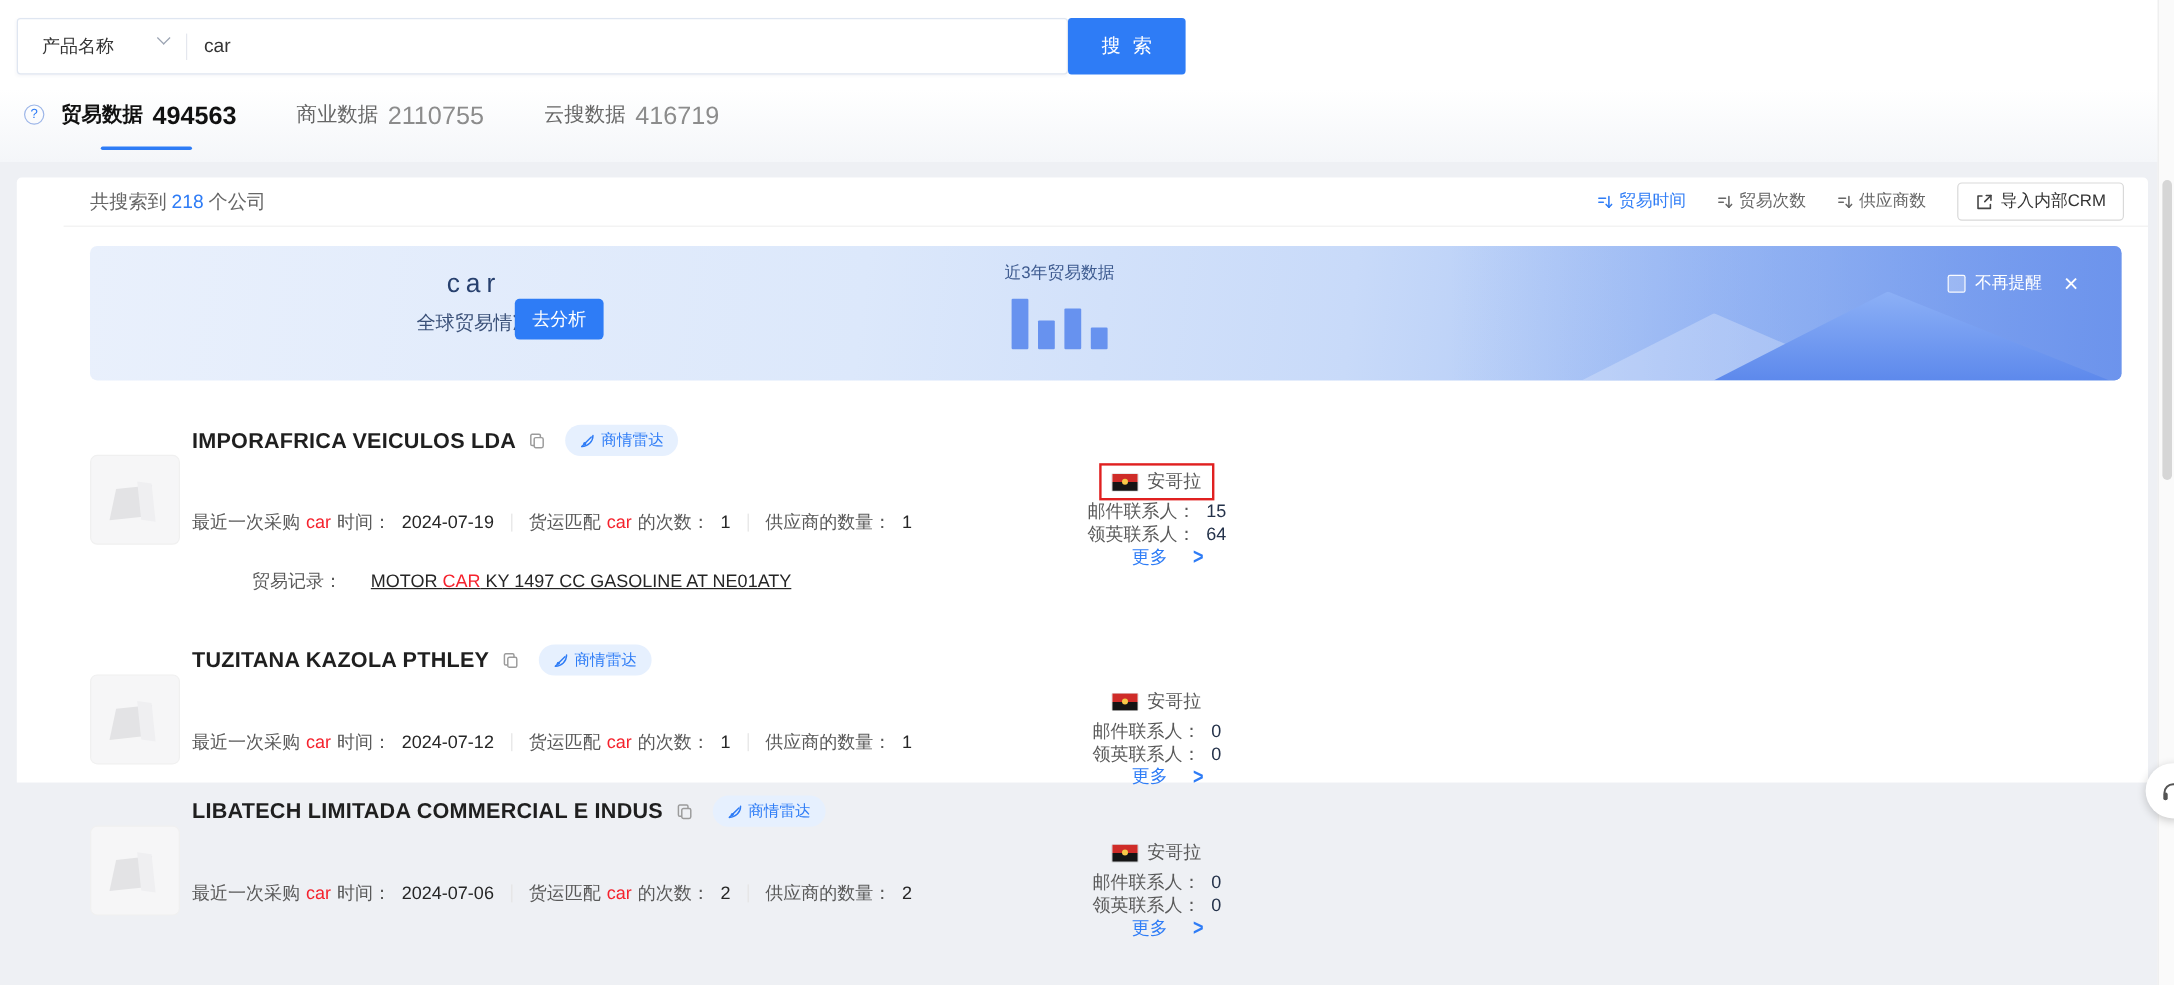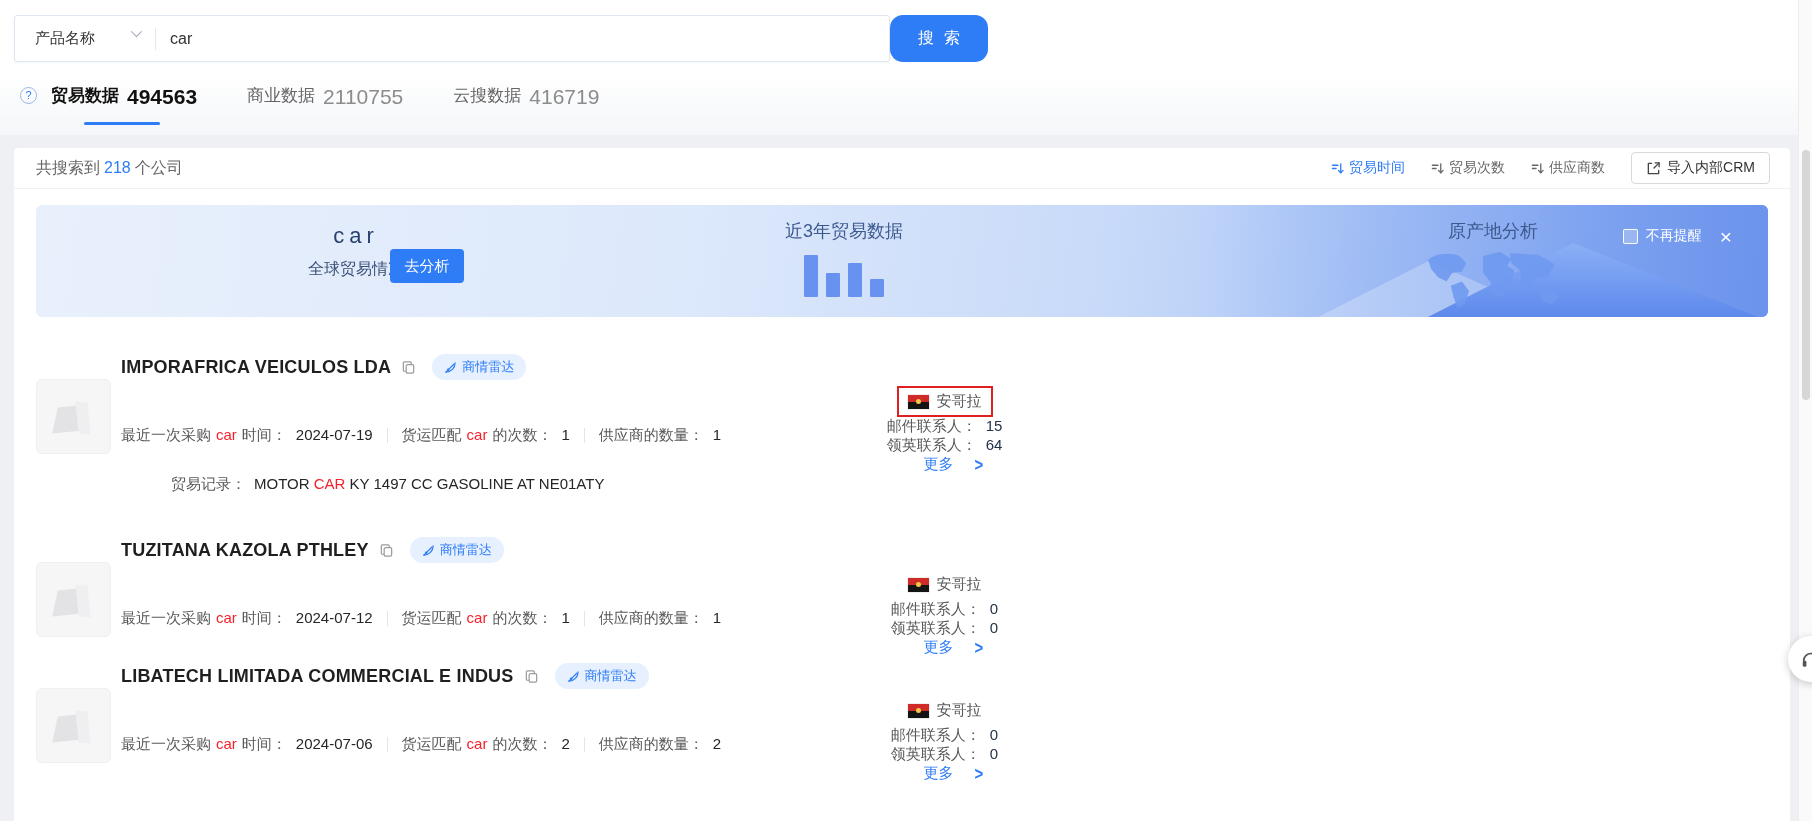--- a/index.html
+++ b/index.html
@@ -15,36 +15,36 @@
                 display:flex; align-items:center; box-shadow:0 1px 3px rgba(30,60,120,.05); }
   .search-cat { display:flex; align-items:flex-start; gap:36px; padding:0 16px 0 20px;
                 font-size:15px; color:#333; cursor:pointer; }
   .caret-down { width:8px; height:8px; border-right:1.5px solid #9aa3b2; border-bottom:1.5px solid #9aa3b2;
                 transform:rotate(45deg) translateY(-2px); }
   .search-divider { width:1px; height:22px; background:#e4e7ee; }
   .search-input { flex:1; border:none; outline:none; font-size:16px; color:#333;
                   padding:0 14px; font-family:inherit; background:transparent; }
   .search-btn { position:absolute; left:890px; top:15px; width:98px; height:47px;
                 background:#2e7cf6; color:#fff; font-size:16px; letter-spacing:10px; padding-left:10px;
-                border:none; border-radius:13px; cursor:pointer; font-family:inherit; }
+                border:none; border-radius:3px; cursor:pointer; font-family:inherit; }
 
   .tabs { position:absolute; left:20px; top:84px; display:flex; align-items:flex-end; gap:50px; }
   .tab { display:flex; align-items:flex-end; gap:8px; cursor:pointer; }
   .help-icon { width:17px; height:17px; border:1px solid #9db6e8; color:#2e7cf6; border-radius:50%;
                font-size:11px; line-height:15px; text-align:center; margin-right:6px; align-self:center; }
   .tab .t-label { font-size:17px; color:#666; }
   .tab .t-count { font-size:21px; color:#8c8c8c; line-height:20px; }
   .tab.active .t-label { color:#111; font-weight:bold; }
   .tab.active .t-count { color:#111; font-weight:bold; }
   .tab-underline { position:absolute; left:84px; top:122px; width:76px; height:3px;
                    background:#2e7cf6; border-radius:2px; }
 
   
-  .card { position:absolute; left:14px; top:148px; width:1776px; height:673px;
-          background:#fff; border-radius:4px 4px 0 0; }
+  .card { position:absolute; left:14px; top:148px; width:1776px; height:504px;
+          background:#fff; border-radius:4px 4px 0 0;padding-left:39px; }
   .card-header { height:41px; display:flex; align-items:center; justify-content:space-between;
                  padding:0 20px 0 22px; border-bottom:1px solid #f0f0f0; }
   .found { font-size:16px; color:#666; }
   .found .num { color:#2e7cf6; margin:0 4px; }
   .sort-area { display:flex; align-items:center; gap:26px; }
   .sort-item { display:flex; align-items:center; gap:5px; font-size:14px; color:#666; cursor:pointer; }
   .sort-item.active { color:#2e7cf6; }
   .crm-btn { display:flex; align-items:center; gap:6px; font-size:14px; color:#333;
              border:1px solid #d9d9d9; border-radius:4px; background:#fff;
              height:32px; padding:0 14px; cursor:pointer; font-family:inherit; }
@@ -58,21 +58,21 @@
             background:rgba(255,255,255,.25); clip-path:polygon(46% 0,100% 100%,0 100%); }
   .mountain-front { position:absolute; right:10px; bottom:0; width:330px; height:74px;
             background:linear-gradient(180deg,#8cb0f6,#5d89ec); clip-path:polygon(44% 0,100% 100%,0 100%); }
   .bn-left { position:absolute; left:190px; top:18px; width:260px; text-align:center; }
   .bn-keyword { font-size:22px; letter-spacing:5px; color:#27406e; font-weight:500; }
   .bn-sub { font-size:16px; color:#3a5078; margin-top:10px; }
   .bn-analyze { position:absolute; left:354px; top:44px; width:74px; height:34px;
                 background:#2e7cf6; color:#fff; font-size:15px; border:none; border-radius:4px;
                 cursor:pointer; font-family:inherit; }
   .bn-group { position:absolute; top:14px; text-align:center; }
-  .bn-group .g-label { font-size:18px; color:#3d5a8f; }
+  .bn-group .g-label { font-size:14px; color:#3d5a8f; }
   .bn-chart { display:flex; align-items:flex-end; gap:8px; justify-content:center; height:46px; margin-top:8px; }
   .bn-chart .bar { width:14px; background:#6792ef; border-radius:1px; }
   .bn-map { margin-top:6px; opacity:.9; }
   .bn-dismiss { position:absolute; right:36px; top:22px; display:flex; align-items:center; gap:8px; z-index:5; }
   .dismiss-check { width:15px; height:15px; border:1.5px solid rgba(255,255,255,.95); border-radius:2px;
                    background:rgba(255,255,255,.25); cursor:pointer; }
   .dismiss-label { color:#fff; font-size:14px; }
   .banner-close { color:#fff; font-size:21px; line-height:15px; margin-left:10px; cursor:pointer; }
 
   
@@ -98,21 +98,21 @@
   .flag::after { content:""; position:absolute; left:8px; top:4.5px; width:5px; height:5px;
           background:#f7c948; border-radius:50%; }
   .sep { width:1px; height:15px; background:#e4e4e4; margin:0 14px; }
   .kv .v { color:#24324a; margin-left:9px; }
   .more-link { color:#2e7cf6; margin-left:18px; cursor:pointer; display:inline-flex; align-items:center; gap:21px; }
   .more-chevron { font-weight:bold; font-size:15px; transform:scaleY(1.25); }
   .stats-row { display:flex; align-items:center; margin-top:10px; font-size:15px; color:#595959; }
   .kw { color:#f5222d; margin:0 5px; }
   .stat .val { color:#262626; margin-left:9px; }
   .record-row { margin-top:13px; font-size:15px; color:#595959; white-space:pre-wrap; }
-  .record-row .rec-text { color:#262626; margin-left:8px; }
+  .record-row .rec-text { color:#262626; margin-left:24px;text-decoration:underline; }
   .record-row .rec-hot { color:#f5222d; }
 
   
   .scrollbar { position:absolute; right:0; top:0; width:14px; height:100%;
                background:#fafafa; border-left:1px solid #ededed; }
   .scroll-thumb { position:absolute; left:3px; top:150px; width:8px; height:250px;
                background:#d6d6d6; border-radius:4px; }
   .support-fab { position:absolute; left:1788px; top:636px; width:46px; height:46px; border-radius:50%;
                background:#fff; box-shadow:0 2px 8px rgba(0,0,0,.2); display:flex;
                align-items:center; justify-content:center; cursor:pointer; }
@@ -222,32 +222,20 @@
         <div class="g-label">近3年贸易数据</div>
         <div class="bn-chart">
           <div class="bar" style="height:42px"></div>
           <div class="bar" style="height:24px"></div>
           <div class="bar" style="height:34px"></div>
           <div class="bar" style="height:18px"></div>
         </div>
       </div>
 
 
-      <div class="bn-group" style="left:1352px; width:210px;">
-        <div class="g-label">原产地分析</div>
-        <svg class="bn-map" width="160" height="62" viewBox="0 0 104 44">
-          <g fill="#6f9af0">
-            <path d="M6 8c4-5 16-6 22-3l5 5-3 6-7 1-4 6-6-3-5-6z"></path>
-            <path d="M22 26l8-3 5 7-3 9-5 3-3-8z"></path>
-            <path d="M45 5l12-3 8 5-3 5 5 3-2 10-7 9-6-2-2-9-5-6z"></path>
-            <path d="M64 3l20 1 12 7-5 8-9 2-3 8-8-4 1-9-7-6z"></path>
-            <path d="M86 31l8-3 5 6-5 5-7-2z"></path>
-          </g>
-        </svg>
-      </div>
 
       <div class="bn-dismiss">
         <span class="dismiss-check"></span>
         <span class="dismiss-label">不再提醒</span>
         <span class="banner-close">×</span>
       </div>
     </div>
 
     <div class="listings">
 

